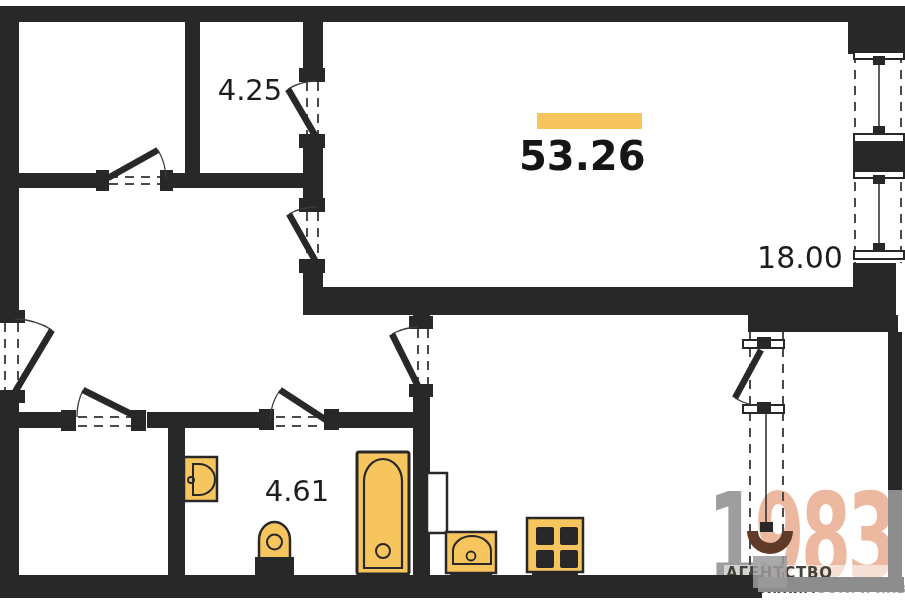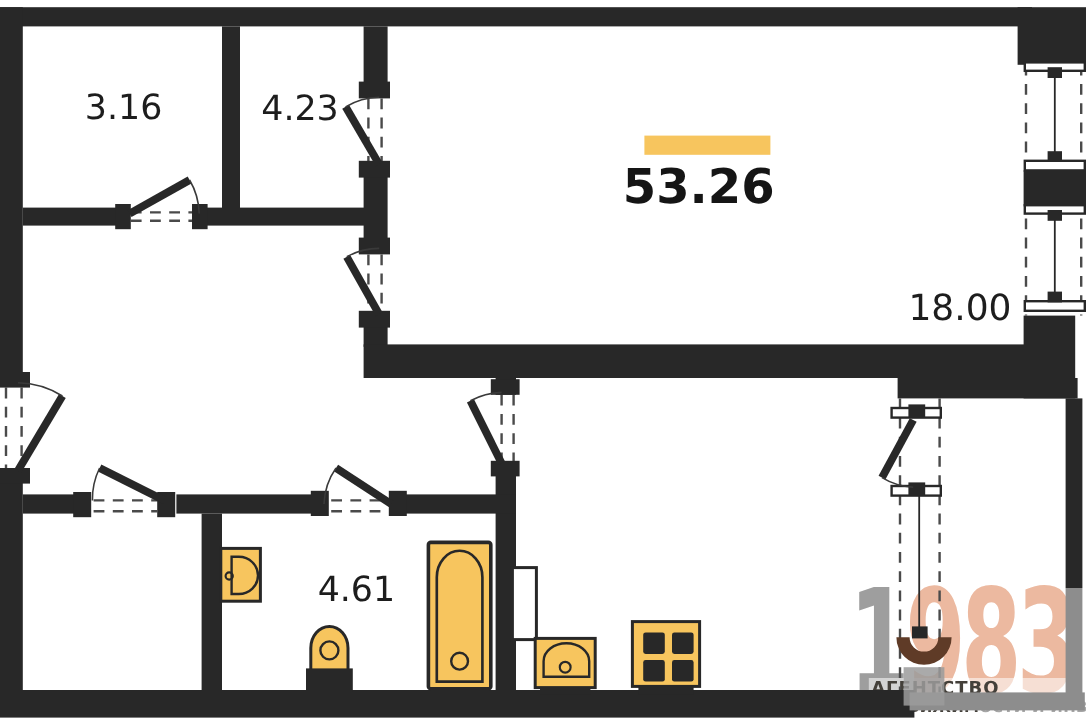--- a/index.html
+++ b/index.html
@@ -188,21 +188,20 @@
         <rect x="560" y="550" width="18" height="18" rx="2" fill="var(--wall)"></rect>
       </g>
     </g>
 
     <g>
       <rect x="753" y="556" width="34" height="32" fill="#9b9b9b" opacity="0.85"></rect>
       <path d="M747,531 A23,23 0 0 0 793,531 L782,531 A12,12 0 0 1 758,531 Z" fill="var(--wm-brown)"></path>
     </g>
   </svg>
 
-  <div class="area-label" style="left:43px;top:72px;width:120px;">3.16</div>
-  <div class="area-label" style="left:190px;top:73px;width:120px;">4.23</div>
+  <div class="area-label" style="left:190px;top:73px;width:120px;">4.25</div>
   <div class="area-label" style="left:237px;top:474px;width:120px;">4.61</div>
   <div class="area-label lbl-18-00" style="left:735px;top:241px;width:130px;text-align:center;">18.00</div>
 
   <div class="total-bar"></div>
   <div class="total-label">53.26</div>
 
 </div>
 
 </body></html>

